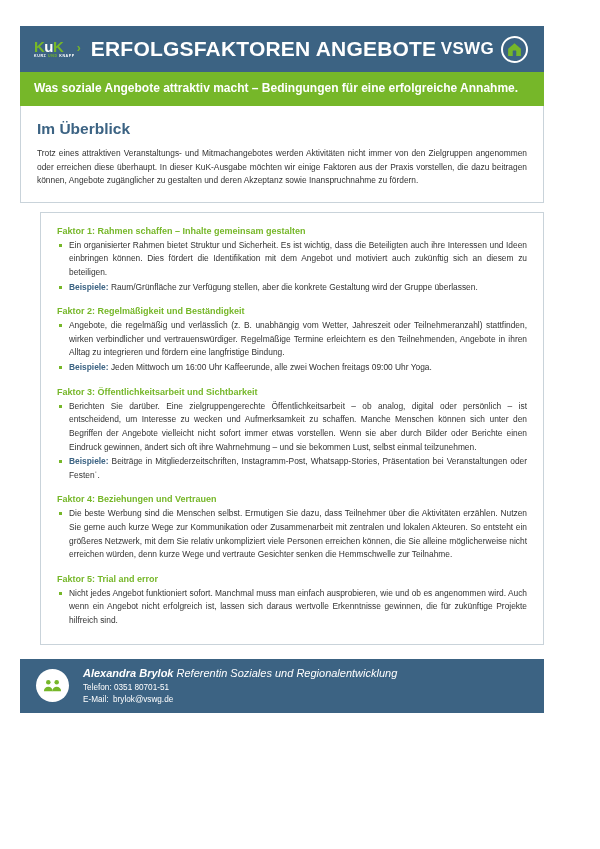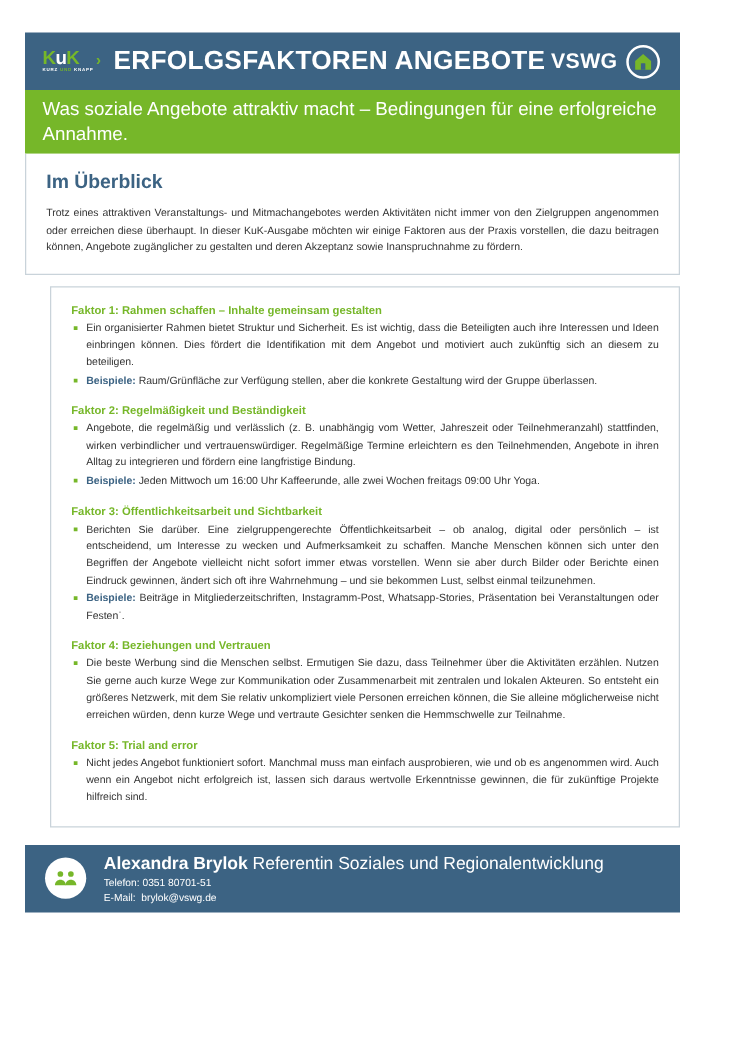--- a/index.html
+++ b/index.html
@@ -102,22 +102,22 @@
   .subtitle-bar {
     background: #76b729;
     min-height: 34px;
     display: flex;
     align-items: center;
     padding: 6px 14px;
     box-sizing: border-box;
   }
   .subtitle-text {
     color: #ffffff;
-    font-size: 15px;
-    font-weight: normal;
+    font-size: 12px;
+    font-weight: bold;
     line-height: 1.3;
   }
 
   
   .panel {
     border: 1px solid #c9d3da;
     border-top: none;
     background: #ffffff;
     padding: 12px 16px 14px 16px;
     box-sizing: border-box;
@@ -202,22 +202,23 @@
     border-radius: 50%;
     background: #ffffff;
     display: flex;
     align-items: center;
     justify-content: center;
     flex: 0 0 auto;
     margin-right: 14px;
   }
   .contact-lines { color: #ffffff; }
   .contact-name-line {
-    font-size: 14px;
+    font-size: 11px;
     line-height: 1.5;
+    font-style: italic;
   }
   .contact-name { font-weight: bold; }
   .contact-role { font-weight: normal; }
   .contact-detail {
     font-size: 8.2px;
     line-height: 1.5;
     white-space: pre;
   }
 </style>
 </head>

